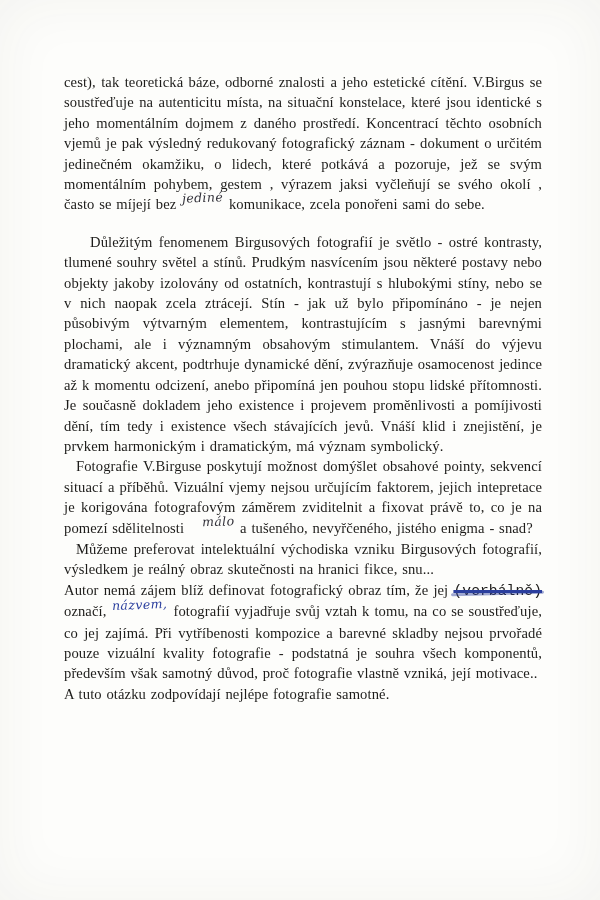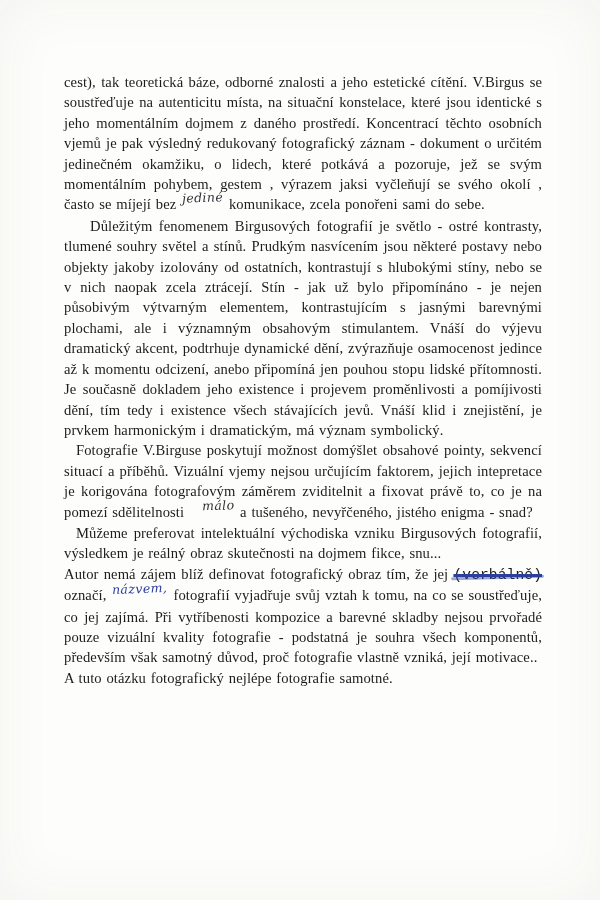--- a/index.html
+++ b/index.html
@@ -21,21 +21,21 @@
   .doc-body {
     font-family: "Liberation Serif", "DejaVu Serif", serif;
     font-size: 14.6px;
     line-height: 20.4px;
     color: #1d1c1a;
     text-align: justify;
     letter-spacing: 0.1px;
     word-spacing: 1px;
   }
   p.para { margin: 0; }
-  p.indent-large { text-indent: 26px; }
+  p.indent-large { text-indent: 26px; margin-top: 16px; }
   p.indent-small { text-indent: 12px; }
   
   .hand {
     display: inline-block;
     font-family: "DejaVu Serif", serif;
     font-style: italic;
     font-size: 12.5px;
     position: relative;
     top: -7px;
     margin: 0 1px;
@@ -66,17 +66,17 @@
   }
 </style>
 </head>
 <body>
 
 <div class="page">
   <div class="doc-body">
       <p class="para indent-none"><span>cest),  tak teoretická báze,  odborné znalosti a jeho estetické cítění.   V.Birgus se soustřeďuje na autenticitu místa, na situační konstelace, které jsou identické s jeho momentálním dojmem  z  daného prostředí.   Koncentrací těchto osobních  vjemů je pak výsledný  redukovaný fotografický záznam - dokument o  určitém jedinečném okamžiku,  o lidech, které potkává a pozoruje, jež se  svým momentálním pohybem,  gestem , výrazem jaksi vyčleňují se svého okolí , často se míjejí bez </span><span class="hand dark">jediné</span><span> komunikace, zcela ponořeni sami do sebe.</span></p>
       <p class="para indent-large"><span>Důležitým fenomenem  Birgusových fotografií je světlo -  ostré kontrasty, tlumené souhry  světel a stínů. Prudkým nasvícením jsou  některé postavy nebo objekty  jakoby izolovány od ostatních, kontrastují s hlubokými stíny, nebo se v nich naopak  zcela ztrácejí. Stín - jak už bylo připomínáno - je nejen  působivým výtvarným elementem,  kontrastujícím s jasnými barevnými plochami, ale i  významným  obsahovým stimulantem. Vnáší do výjevu dramatický akcent,  podtrhuje  dynamické dění,  zvýrazňuje osamocenost jedince až k momentu odcizení, anebo  připomíná jen pouhou stopu lidské přítomnosti. Je současně dokladem jeho existence i projevem  proměnlivosti a pomíjivosti dění, tím tedy i  existence všech stávajících jevů. Vnáší klid i znejistění, je prvkem harmonickým i dramatickým, má význam symbolický.</span></p>
       <p class="para indent-small"><span>Fotografie V.Birguse poskytují možnost domýšlet  obsahové pointy, sekvencí situací a příběhů. Vizuální vjemy nejsou určujícím faktorem,  jejich intepretace je korigována fotografovým záměrem zviditelnit a fixovat právě to, co je na pomezí sdělitelnosti </span><span class="hand dark">málo</span><span> a tušeného, nevyřčeného, jistého enigma - snad?</span></p>
-      <p class="para indent-small"><span>Můžeme preferovat intelektuální východiska  vzniku Birgusových fotografií, výsledkem je reálný obraz skutečnosti na  dojmem  fikce, snu...</span></p>
+      <p class="para indent-small"><span>Můžeme preferovat intelektuální východiska  vzniku Birgusových fotografií, výsledkem je reálný obraz skutečnosti na  hranici  fikce, snu...</span></p>
       <p class="para indent-none"><span>Autor nemá zájem blíž definovat fotografický obraz tím, že jej </span><span class="struck">(verbálně)</span><span> označí, </span><span class="hand blue">názvem,</span><span> fotografií vyjadřuje svůj vztah k tomu, na co se soustřeďuje, co jej zajímá. Při vytříbenosti kompozice a barevné skladby nejsou  prvořadé pouze  vizuální kvality fotografie - podstatná je souhra všech  komponentů,  především však samotný důvod, proč fotografie vlastně vzniká, její motivace..</span></p>
-      <p class="para indent-none"><span>A tuto otázku fotografický nejlépe fotografie samotné.</span></p>
+      <p class="para indent-none"><span>A tuto otázku zodpovídají nejlépe fotografie samotné.</span></p>
     </div>
 </div>
 
 </body></html>

